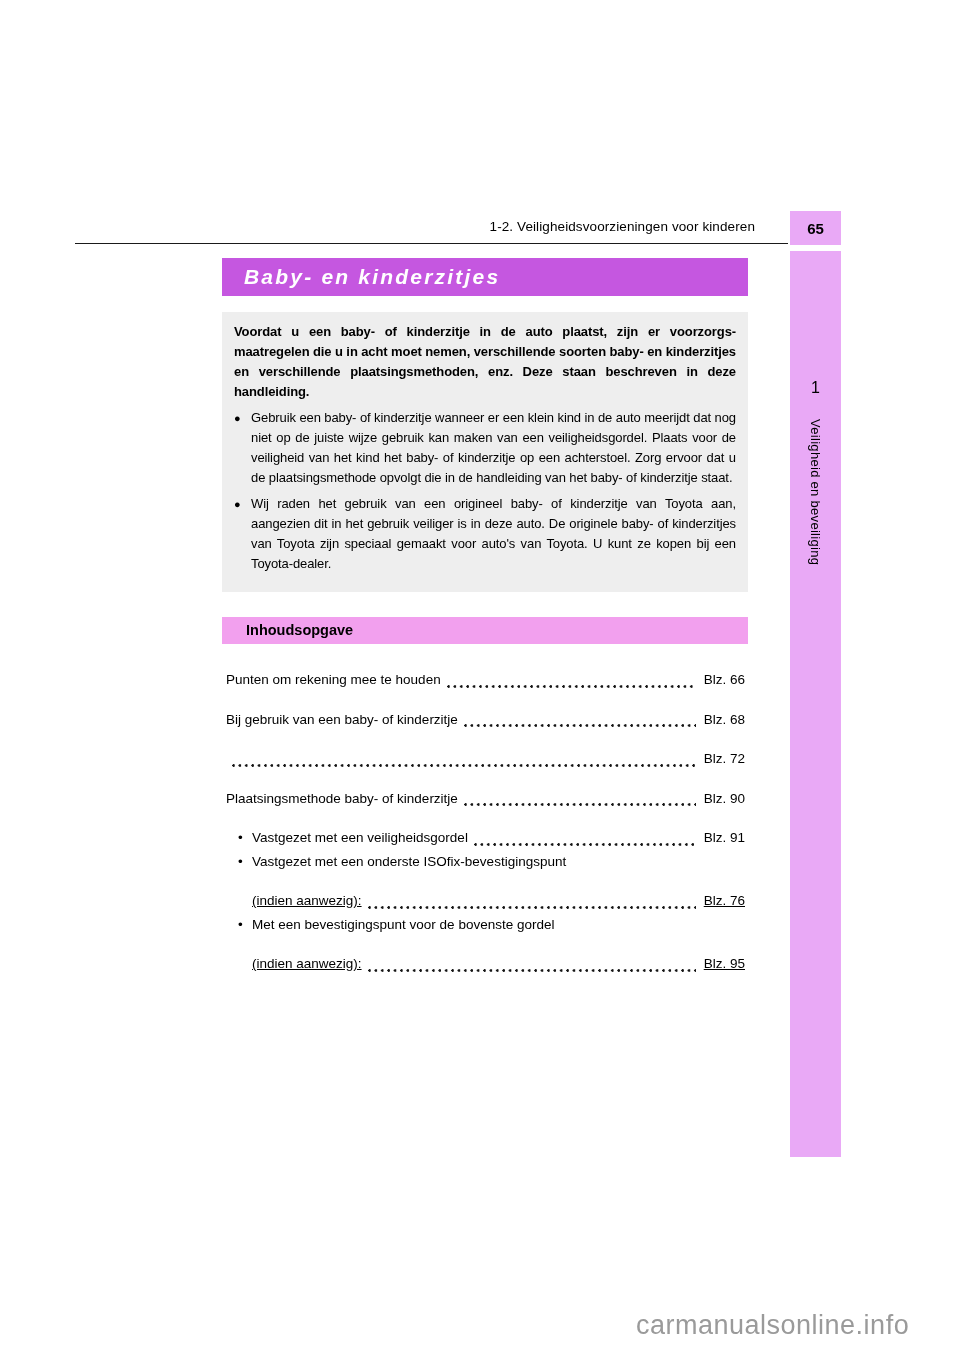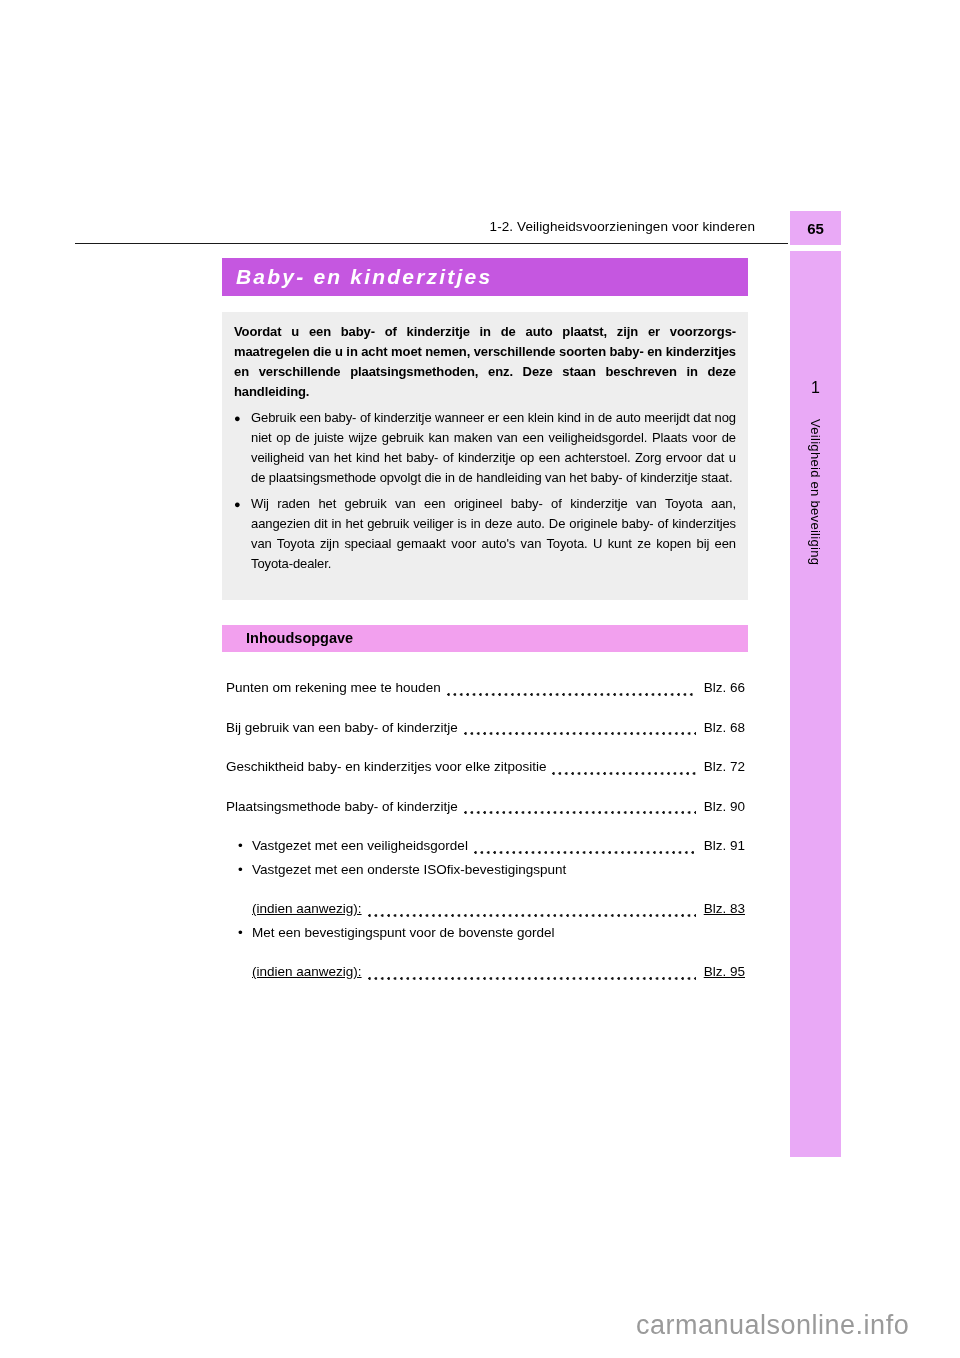--- a/index.html
+++ b/index.html
@@ -73,27 +73,27 @@
 
   .title-banner {
     height: 38px;
     background: var(--banner, #c557e0);
     color: #fff;
     font-weight: bold;
     font-style: italic;
     font-size: 21px;
     letter-spacing: 2.2px;
     line-height: 38px;
-    padding-left: 14px;
+    padding-left: 22px;
     margin-bottom: 16px;
   }
 
   .intro-box {
     background: var(--intro-bg, #eeeeee);
-    padding: 10px 12px 26px 12px;
+    padding: 10px 12px 18px 12px;
     font-size: 13px;
     line-height: 20px;
     letter-spacing: -0.1px;
     margin-bottom: 25px;
   }
   .intro-lead {
     font-weight: bold;
     text-align: justify;
   }
   .intro-bullet { display: flex; margin-top: 6px; }
@@ -193,21 +193,20 @@
         <span class="toc-page">Blz. 66</span>
       </div>
 
       <div class="toc-row">
         <span class="toc-label">Bij gebruik van een baby- of kinderzitje</span>
         <span class="toc-leader"></span>
         <span class="toc-page">Blz. 68</span>
       </div>
 
       <div class="toc-row">
-        <span class="toc-label">Geschiktheid baby- en kinderzitjes voor elke zitpositie</span>
         <span class="toc-leader"></span>
         <span class="toc-page">Blz. 72</span>
       </div>
 
       <div class="toc-row">
         <span class="toc-label">Plaatsingsmethode baby- of kinderzitje</span>
         <span class="toc-leader"></span>
         <span class="toc-page">Blz. 90</span>
       </div>
 
@@ -218,21 +217,21 @@
         <span class="toc-page">Blz. 91</span>
       </div>
 
       <div class="toc-row sub">
         <span class="toc-bullet">•</span>
         <span class="toc-label">Vastgezet met een onderste ISOfix-bevestigingspunt</span>
       </div>
       <div class="toc-row cont">
         <span class="toc-label">(indien aanwezig):</span>
         <span class="toc-leader"></span>
-        <span class="toc-page">Blz. 83</span>
+        <span class="toc-page">Blz. 76</span>
       </div>
 
       <div class="toc-row sub">
         <span class="toc-bullet">•</span>
         <span class="toc-label">Met een bevestigingspunt voor de bovenste gordel</span>
       </div>
       <div class="toc-row cont">
         <span class="toc-label">(indien aanwezig):</span>
         <span class="toc-leader"></span>
         <span class="toc-page">Blz. 95</span>

